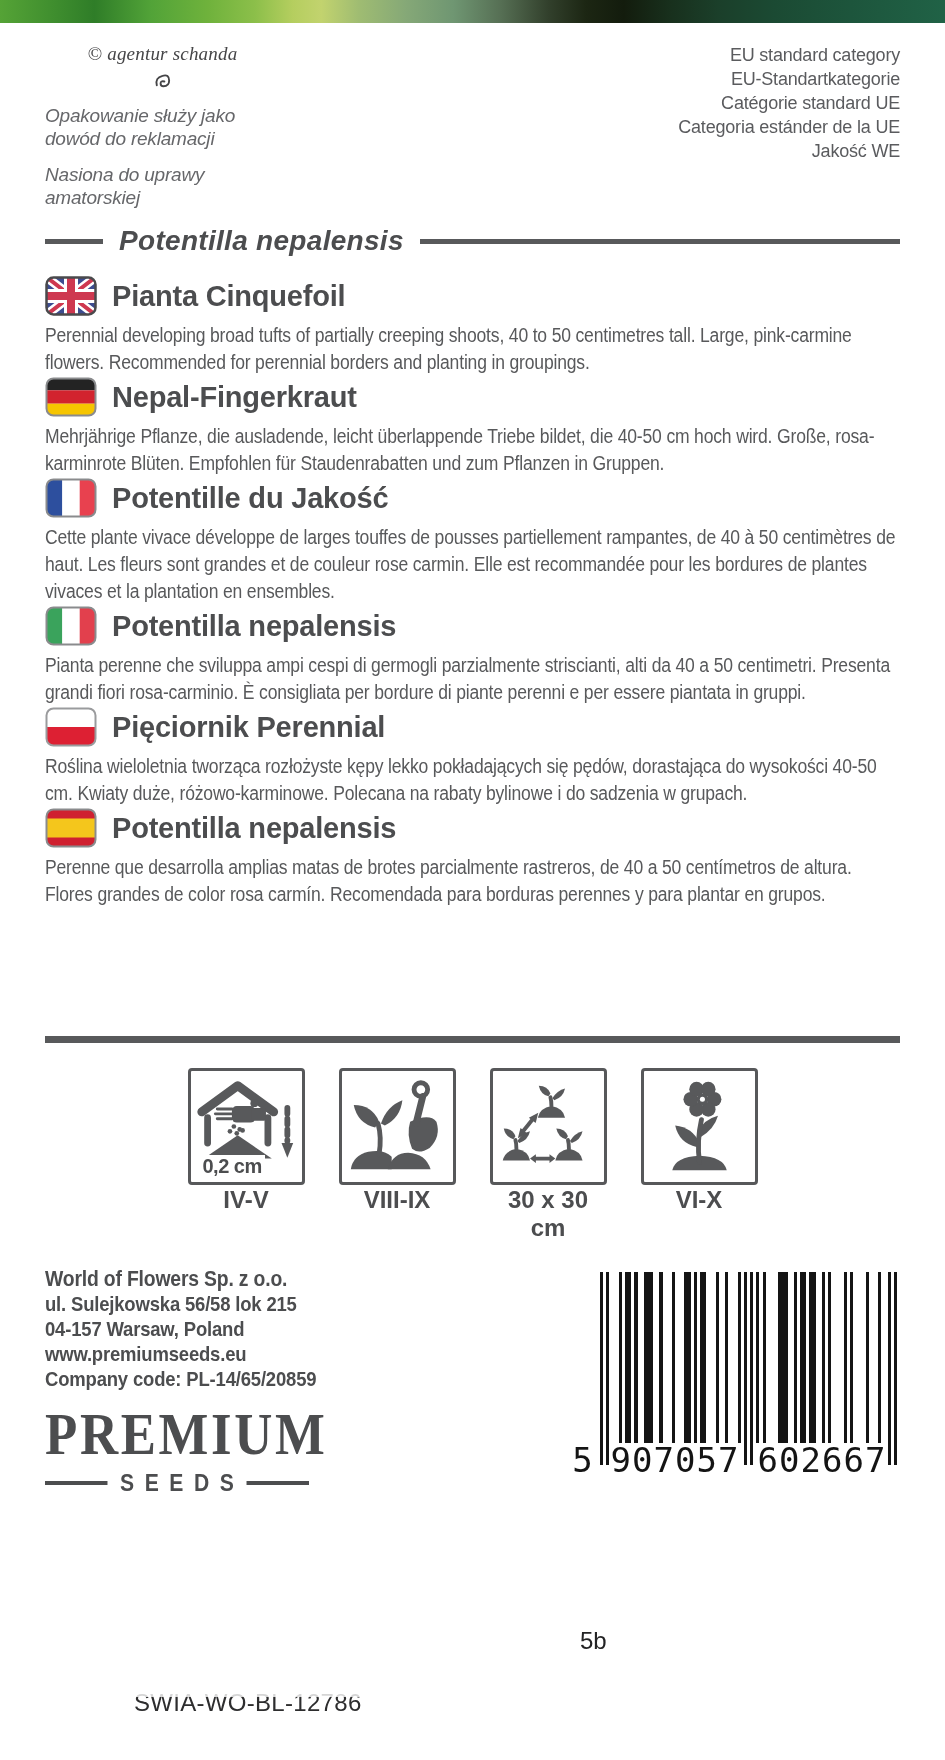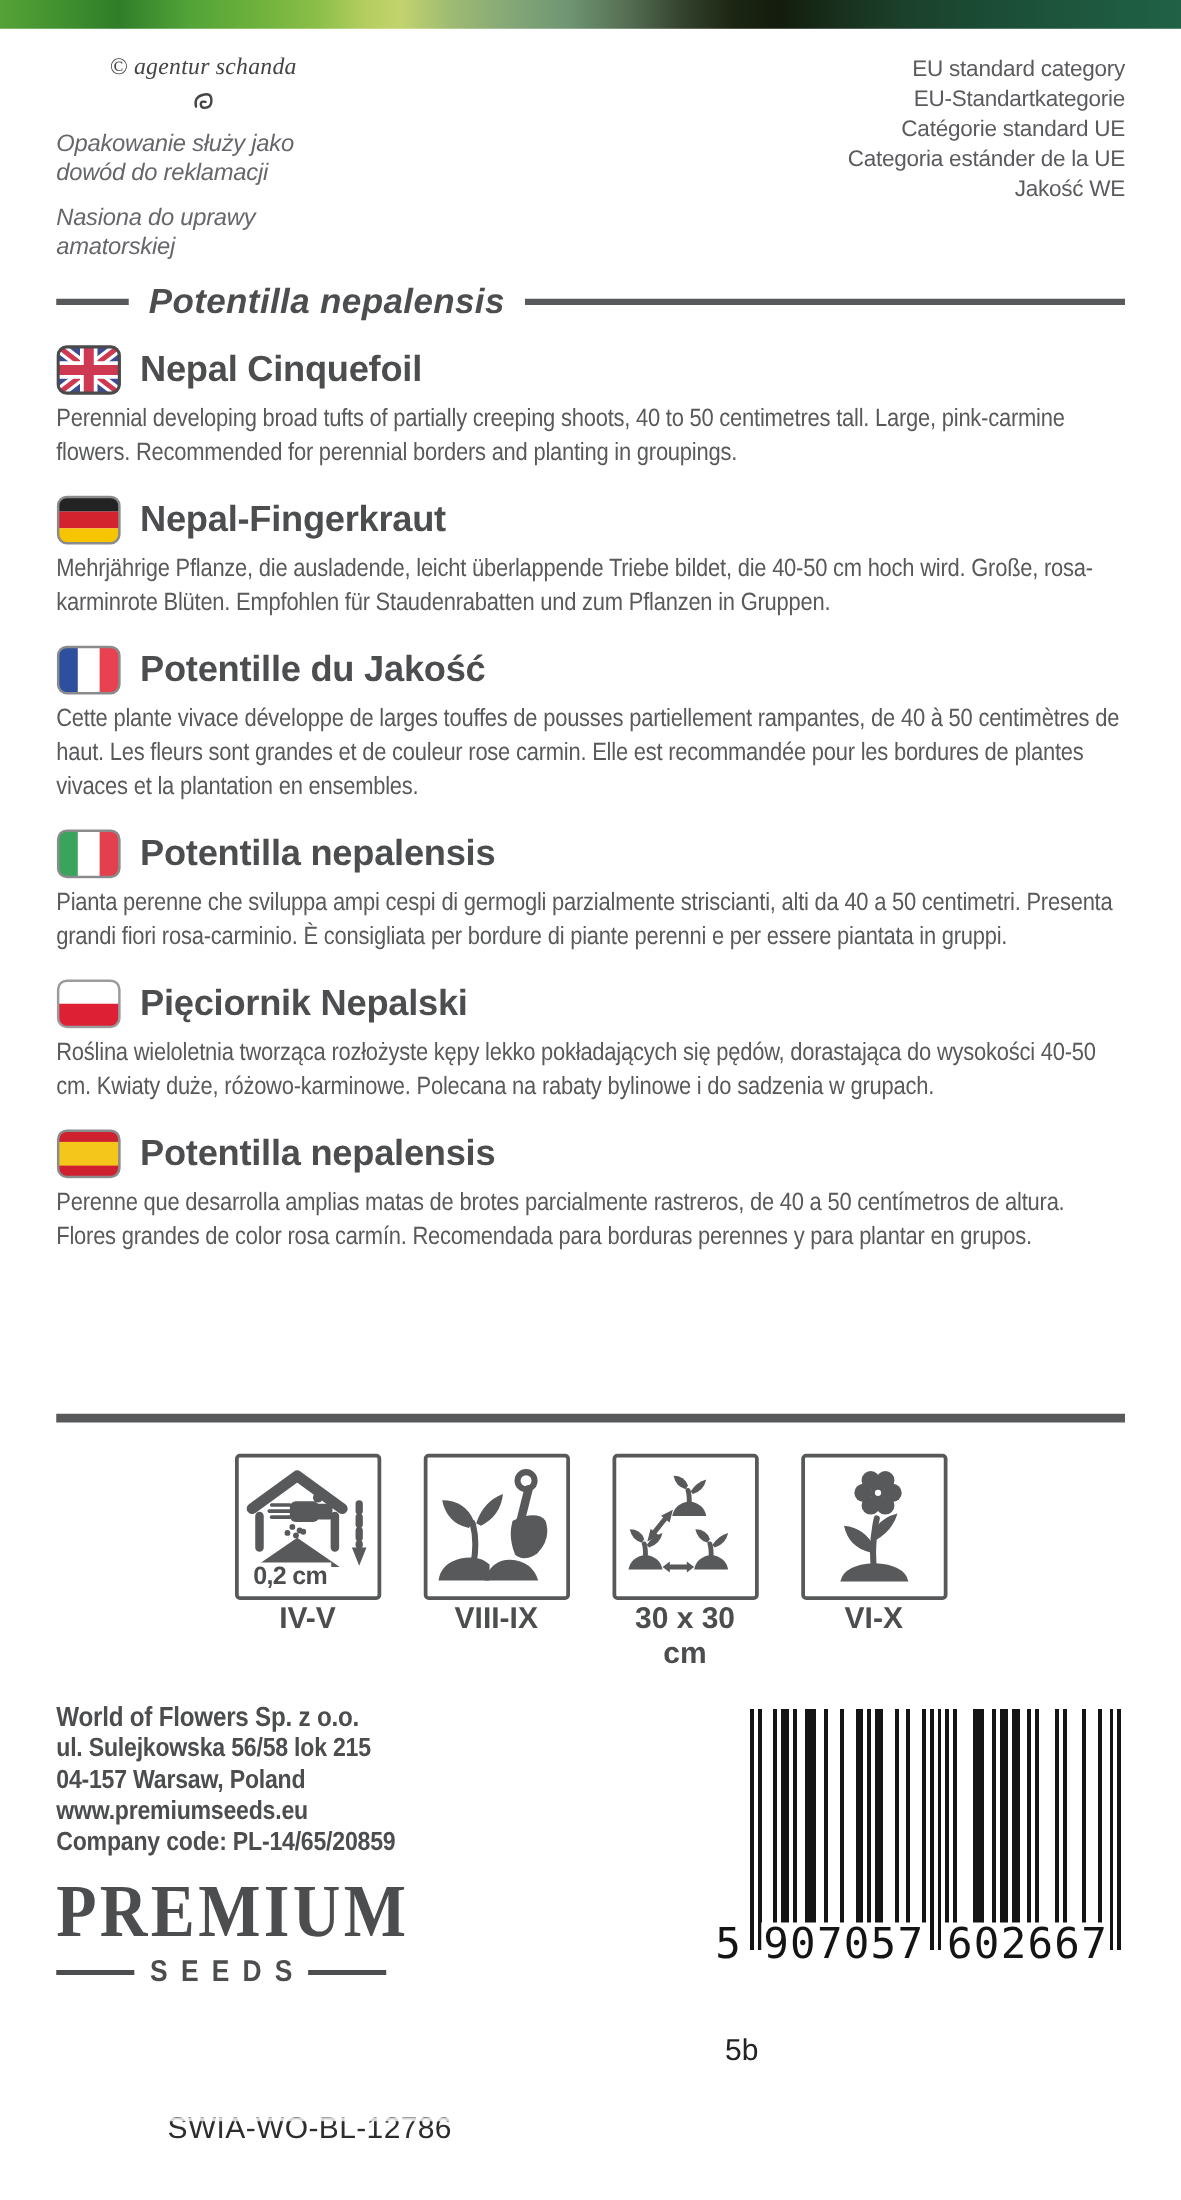--- a/index.html
+++ b/index.html
@@ -23,21 +23,21 @@
   .left-note{font-style:italic;font-size:19px;line-height:23px;color:#66676a;
     margin:13px 0 0;max-width:235px;letter-spacing:-.2px;}
   .top-right{text-align:right;font-size:18px;line-height:24px;color:#5a5b5e;letter-spacing:-.2px;}
   .species-header{display:flex;align-items:center;margin:16px 45px 0;}
   .hline{height:5px;background:var(--rule,#58595b);}
   .hline.short{width:58px;}
   .hline.long{flex:1;}
   .species-header h1{font-size:28px;font-style:italic;font-weight:bold;
     color:var(--heading,#4c4d4f);margin:0 16px;letter-spacing:.3px;white-space:nowrap;}
   .sections{padding:0 45px;}
-  .lang-section{margin-top:19px;}
+  .lang-section{}
   .lang-section:first-of-type{margin-top:18px;}
   .lang-head{display:flex;align-items:center;gap:15px;height:42px;}
   .flag{width:52px;height:40px;flex:0 0 auto;display:block;}
   .flag svg{display:block;width:100%;height:100%;}
   .lang-head h2{font-size:29px;font-weight:bold;color:var(--heading,#4c4d4f);
     margin:0;letter-spacing:-.2px;white-space:nowrap;}
   .lang-text{margin:5px 0 0;font-size:20px;line-height:27px;color:var(--body_text,#58595b);
     letter-spacing:-.2px;width:114%;transform:scaleX(0.877);transform-origin:0 0;}
   .divider{margin:128px 45px 0;height:7px;background:var(--rule,#58595b);}
   .icons-row{display:flex;justify-content:center;gap:33px;margin-top:25px;}
@@ -129,21 +129,21 @@
               <g clip-path="url(#fuk)">
                 <rect width="52" height="40" fill="#3d4c90"></rect>
                 <path d="M0 0 L52 40 M52 0 L0 40" stroke="#fff" stroke-width="9"></path>
                 <path d="M0 0 L52 40 M52 0 L0 40" stroke="#ce3850" stroke-width="4"></path>
                 <path d="M26 0 V40 M0 20 H52" stroke="#fff" stroke-width="14"></path>
                 <path d="M26 0 V40 M0 20 H52" stroke="#ce3850" stroke-width="8"></path>
               </g>
               <rect x="1.5" y="1.5" width="49" height="37" rx="7" fill="none" stroke="#4a4a4c" stroke-width="2.5"></rect>
             </svg>
           </span>
-          <h2>Nepal Cinquefoil</h2>
+          <h2>Pianta Cinquefoil</h2>
         </div>
         <p class="lang-text">Perennial developing broad tufts of partially creeping shoots, 40 to 50 centimetres tall. Large, pink-carmine flowers. Recommended for perennial borders and planting in groupings.</p>
       </section>
 
       <section class="lang-section">
         <div class="lang-head">
           <span class="flag">
             <svg viewBox="0 0 52 40">
               <defs>
                 <clipPath id="fde">
@@ -216,21 +216,21 @@
                   <rect x="1.5" y="1.5" width="49" height="37" rx="7"></rect>
                 </clipPath>
               </defs>
               <g clip-path="url(#fpl)">
                 <rect width="52" height="20" fill="#fff"></rect>
                 <rect y="20" width="52" height="20" fill="#dd2033"></rect>
               </g>
               <rect x="1.5" y="1.5" width="49" height="37" rx="7" fill="none" stroke="#9a9b9d" stroke-width="2"></rect>
             </svg>
           </span>
-          <h2>Pięciornik Nepalski</h2>
+          <h2>Pięciornik Perennial</h2>
         </div>
         <p class="lang-text">Roślina wieloletnia tworząca rozłożyste kępy lekko pokładających się pędów, dorastająca do wysokości 40-50 cm. Kwiaty duże, różowo-karminowe. Polecana na rabaty bylinowe i do sadzenia w grupach.</p>
       </section>
 
       <section class="lang-section">
         <div class="lang-head">
           <span class="flag">
             <svg viewBox="0 0 52 40">
               <defs>
                 <clipPath id="fes">

